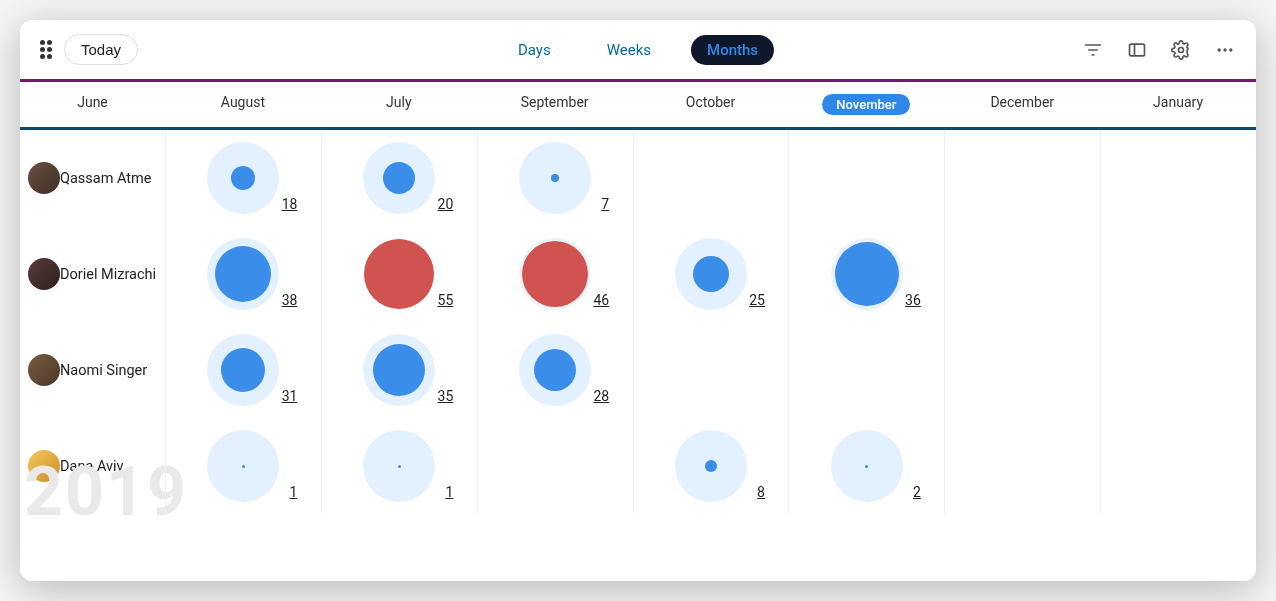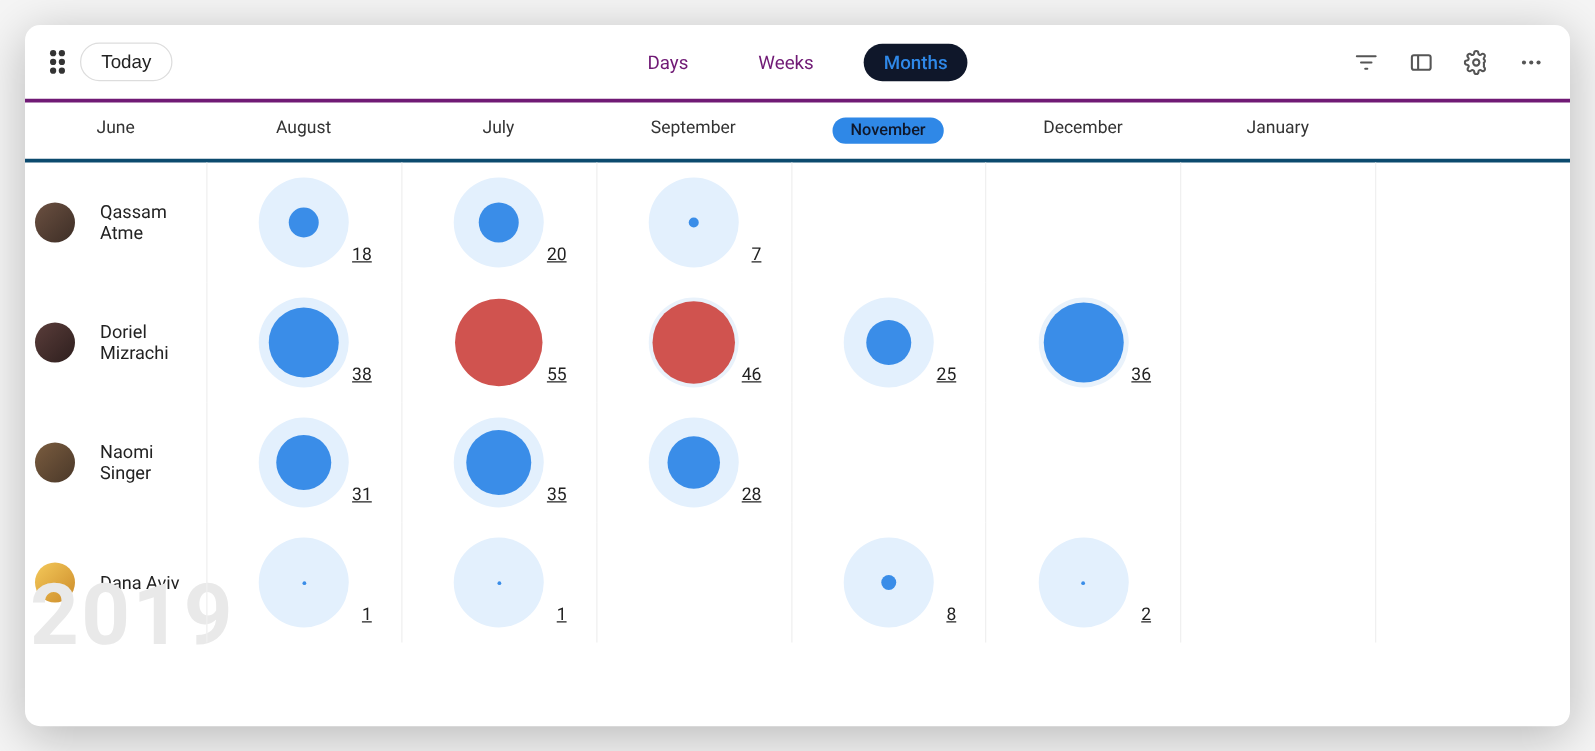--- a/index.html
+++ b/index.html
@@ -51,21 +51,21 @@
     .view-tabs {
       position: absolute;
       left: 50%;
       transform: translateX(-50%);
       display: flex;
       gap: 24px;
       align-items: center;
     }
     .view-tab {
       font-size: 15px;
-      color: #701a75;
+      color: #0369a1;
       cursor: pointer;
       padding: 6px 16px;
       border-radius: 16px;
     }
     .view-tab.active {
       background: #0f172a;
       color: #2f88e7;
       font-weight: 500;
     }
     .toolbar-right {
@@ -85,37 +85,37 @@
     .header-cell {
       text-align: center;
       font-size: 14px;
       color: #333;
       padding: 12px 0;
     }
     .header-cell.first { text-align: center; }
     .header-pill {
       display: inline-block;
       background: #2f88e7;
-      color: #0f172a;
+      color: #ffffff;
       border-radius: 14px;
       padding: 3px 14px;
       font-size: 13px;
       font-weight: 500;
     }
 
     .body-rows { position: relative; }
     .data-row {
       display: grid;
       grid-template-columns: 145px repeat(7, 1fr);
       height: 96px;
     }
     .row-label {
       display: flex;
       align-items: center;
-      gap: 20px;
+      gap: 0;
       padding-left: 8px;
       font-size: 14.5px;
       color: #222;
     }
     .avatar {
       width: 32px;
       height: 32px;
       border-radius: 50%;
       flex-shrink: 0;
     }
@@ -223,20 +223,21 @@
           </svg>
       </div>
     </div>
   </div>
 
   <div class="header-row">
     <div class="header-cell first">June</div>
     <div class="header-cell">August</div>
     <div class="header-cell">July</div>
     <div class="header-cell">September</div>
+    <div class="header-cell">October</div>
     <div class="header-cell"><span class="header-pill">November</span></div>
     <div class="header-cell">December</div>
     <div class="header-cell">January</div>
   </div>
 
   <div class="body-rows" id="body-rows">
     <div class="year-watermark">2019</div>
   <div class="data-row">
         <div class="row-label">
           <div class="avatar av1"></div>

